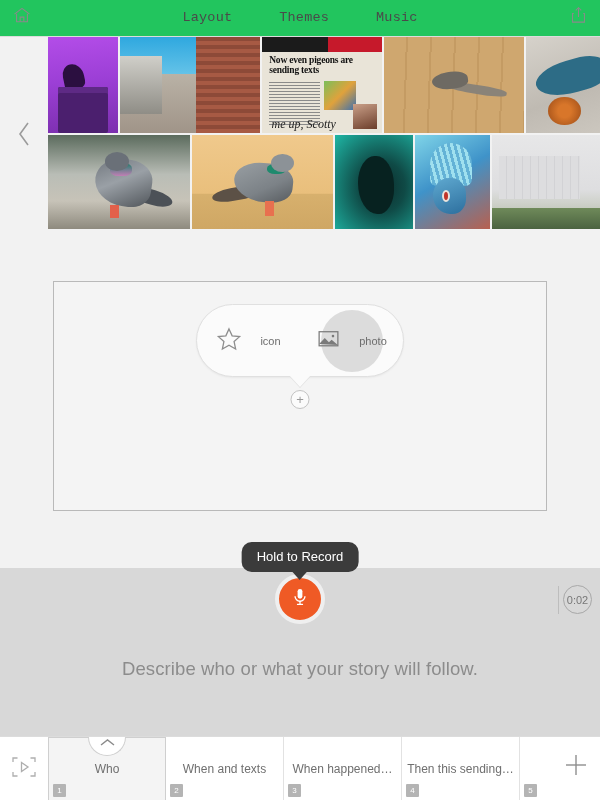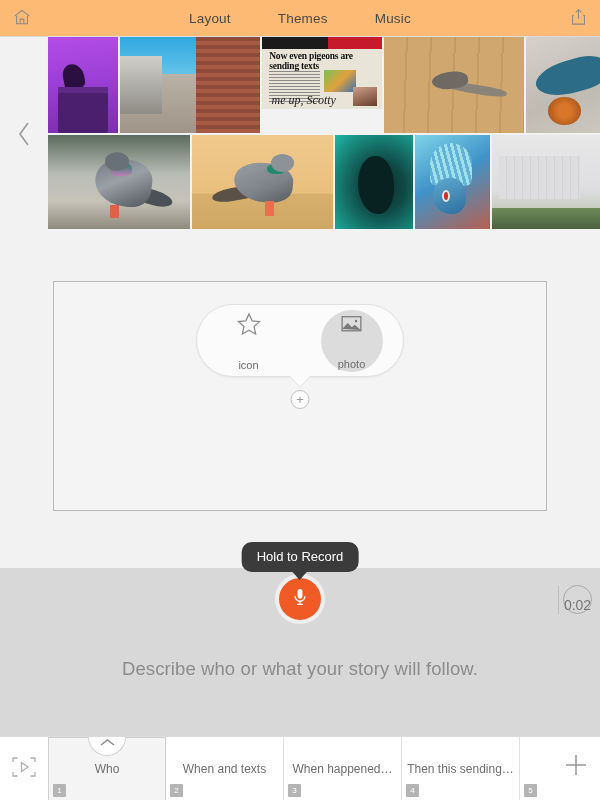--- a/index.html
+++ b/index.html
@@ -7,23 +7,23 @@
     width: 600px; height: 800px;
     font-family: "Liberation Sans", sans-serif;
     background: #f2f2f2;
     overflow: hidden;
   }
   #app { position: relative; width: 600px; height: 800px; background: #f2f2f2; }
 
   
   .header {
     position: absolute; left: 0; top: 0; width: 600px; height: 37px;
-    background: #fdba74;
+    background: #22c55e;
     border-bottom: 1px solid #dcdcdc;
-    display: flex; align-items: flex-start;
+    display: flex; align-items: flex-end; font-family: Liberation Mono, monospace;
   }
   .header-icon { width: 44px; height: 37px; display: flex; align-items: center; justify-content: center; }
   .header-nav { flex: 1; display: flex; align-items: center; justify-content: center; gap: 47px; }
   .header-nav-item {
     font-size: 13.5px; color: #4a4a4a; letter-spacing: .2px;
     cursor: pointer; line-height: 37px;
   }
 
   
   .strip {
@@ -154,21 +154,21 @@
     display: flex; align-items: center; justify-content: space-around;
     box-shadow: 0 1px 2px rgba(0,0,0,.05);
   }
   .popup-tail {
     position: absolute; left: 50%; top: 93px; transform: translateX(-50%);
     width: 0; height: 0; border-left: 11px solid transparent;
     border-right: 11px solid transparent; border-top: 12px solid #fbfbfb;
     filter: drop-shadow(0 1px 0 #e0e0e0);
   }
   .popup-opt {
-    width: 62px; display: flex; flex-direction: column; align-items: center;
+    width: 62px; display: flex; flex-direction: row; align-items: center;
     justify-content: center; gap: 18px; cursor: pointer; border-radius: 50%;
     height: 62px;
   }
   .popup-opt.selected { background: #dcdcdc; }
   .popup-opt-label { font-size: 11px; color: #6d6d6d; }
   .plus-btn {
     position: absolute; left: 50%; top: 108px; transform: translateX(-50%);
     width: 19px; height: 19px; border-radius: 50%;
     border: 1px solid #c3c3c3; background: #fbfbfb;
     display: flex; align-items: center; justify-content: center;
@@ -196,21 +196,21 @@
     border: 4px solid #efefef; display: flex; align-items: center;
     justify-content: center; cursor: pointer; z-index: 5;
   }
   .timer-sep {
     position: absolute; left: 558px; top: 586px; width: 1px; height: 28px;
     background: #bdbdbd;
   }
   .timer {
     position: absolute; left: 563px; top: 585px; width: 29px; height: 29px;
     border-radius: 50%; border: 1px solid #a8a8a8; color: #777;
-    font-size: 14px; display: flex; align-items: flex-end; justify-content: center;
+    font-size: 11px; display: flex; align-items: center; justify-content: center;
   }
   .prompt {
     position: absolute; left: 0; top: 658px; width: 600px; text-align: center;
     font-size: 18.5px; color: #8c8c8c; letter-spacing: .1px;
   }
 
   
   .tabbar {
     position: absolute; left: 0; top: 736px; width: 600px; height: 64px;
     background: #ffffff; border-top: 1px solid #dcdcdc;
@@ -276,21 +276,21 @@
           <path d="M8.5 6.3 L12 2.8 L15.5 6.3"></path>
         </svg>
       </span>
     </div>
   </div>
 
   <div class="strip">
     <div class="strip-row top">
       <div class="thumb t-purple" style="width:70px;height:96px"></div>
       <div class="thumb t-alley" style="width:140px;height:96px"></div>
-      <div class="thumb t-news" style="width:120px;height:72px">
+      <div class="thumb t-news" style="width:120px;height:96px">
         <div class="news-top"></div>
         <div class="news-hl">Now even pigeons are sending texts</div>
         <div class="news-cols"></div>
         <div class="news-pic"></div>
         <div class="news-face"></div>
         <div class="news-sig">me up, Scotty</div>
       </div>
       <div class="thumb t-pave" style="width:140px;height:96px"></div>
       <div class="thumb t-shadow" style="width:110px;height:96px"></div>
     </div>

